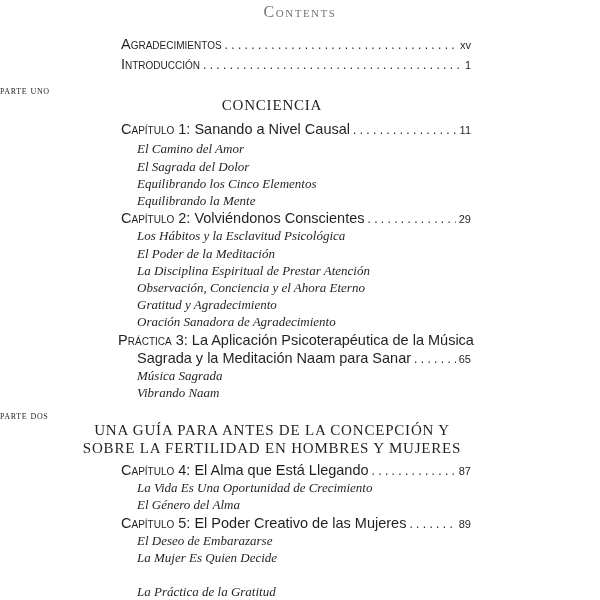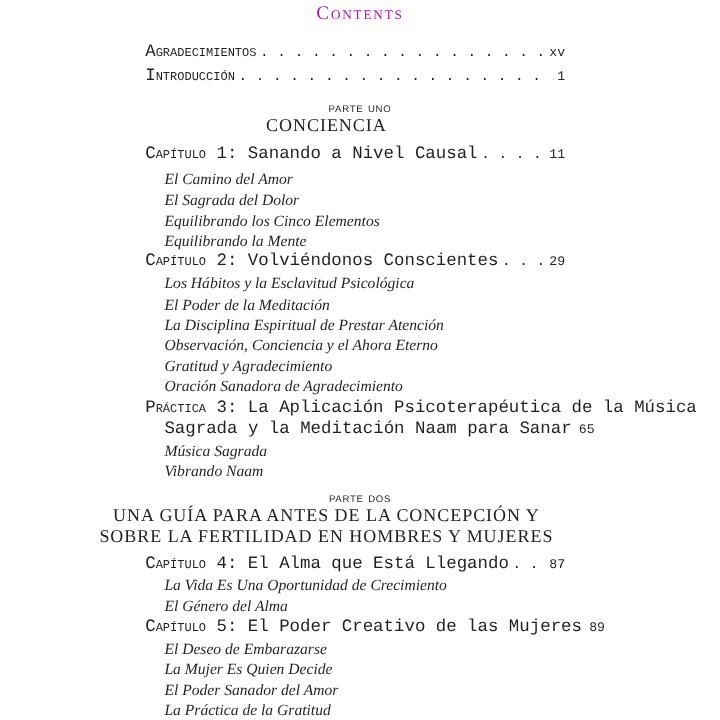--- a/index.html
+++ b/index.html
@@ -1,33 +1,33 @@
 <!DOCTYPE html>
 <html><head>
 <meta charset="utf-8">
 <style>
   html, body { margin: 0; padding: 0; background: #ffffff; }
   body { width: 600px; height: 600px; overflow: hidden; position: relative;
          font-family: "DejaVu Serif", "Liberation Serif", serif; color: #231f20; }
   .page { position: absolute; left: 0; top: 0; width: 600px; height: 600px; }
   .title { position: absolute; top: 3px; left: 0; width: 600px; text-align: center;
            font-family: "Liberation Serif", serif; font-size: 16px; letter-spacing: 1.5px;
-           color: #a21caf; font-variant: small-caps; }
+           color: #737373; font-variant: small-caps; }
   .row { position: absolute; left: 121px; width: 350px; display: flex; align-items: baseline;
-         font-family: Liberation Mono, monospace; font-size: 14.5px; white-space: nowrap; }
+         font-family: Liberation Sans, sans-serif; font-size: 14.5px; white-space: nowrap; justify-content: center; }
   .row .label { flex: 0 0 auto; }
   .sc { font-variant: small-caps; }
   .row .leader { flex: 1 1 auto; overflow: hidden; margin: 0 3px; letter-spacing: 3.2px;
                  font-size: 12px; color: #231f20; }
   .row .leader::before { content: ". . . . . . . . . . . . . . . . . . . . . . . . . . . . . . . . . . . . . . . . . . . . . . . . . . . . . . . . . . . . . . . . . . . . . . . . . ."; letter-spacing: 0; }
   .row .pg { flex: 0 0 auto; font-size: 11px; }
   .sub { position: absolute; left: 137px; font-family: "Liberation Serif", serif; font-style: italic;
          font-size: 13px; }
-  .part-small { position: absolute; left: 0; width: 600px; text-align: center;
-                font-family: Liberation Sans, sans-serif; font-size: 11.5px; letter-spacing: 0.6px;
+  .part-small { position: absolute; left: 0; width: 600px; 
+                font-family: Liberation Serif, serif; font-size: 11.5px; letter-spacing: 0.6px;
                 font-variant: small-caps; text-transform: lowercase; }
   .part-big { position: absolute; left: 0; width: 544px; text-align: center;
               font-family: "Liberation Serif", serif; font-size: 15px; letter-spacing: 0.8px; }
 </style>
 </head>
 <body>
 
 <div class="page">
   <div class="title">Contents</div>
 
@@ -90,15 +90,14 @@
   <div class="sub" style="top:480px">La Vida Es Una Oportunidad de Crecimiento</div>
   <div class="sub" style="top:497px">El Género del Alma</div>
 
   <div class="row" style="top:515px">
     <span class="label"><span class="sc">Capítulo 5:</span> <span>El Poder Creativo de las Mujeres</span></span>
     <span class="leader"></span>
     <span class="pg">89</span>
   </div>
   <div class="sub" style="top:550px">La Mujer Es Quien Decide</div>
   <div class="sub" style="top:533px">El Deseo de Embarazarse</div>
-  <div class="sub" style="top:567px">El Poder Sanador del Amor</div>
   <div class="sub" style="top:584px">La Práctica de la Gratitud</div>
 </div>
 
 </body></html>

